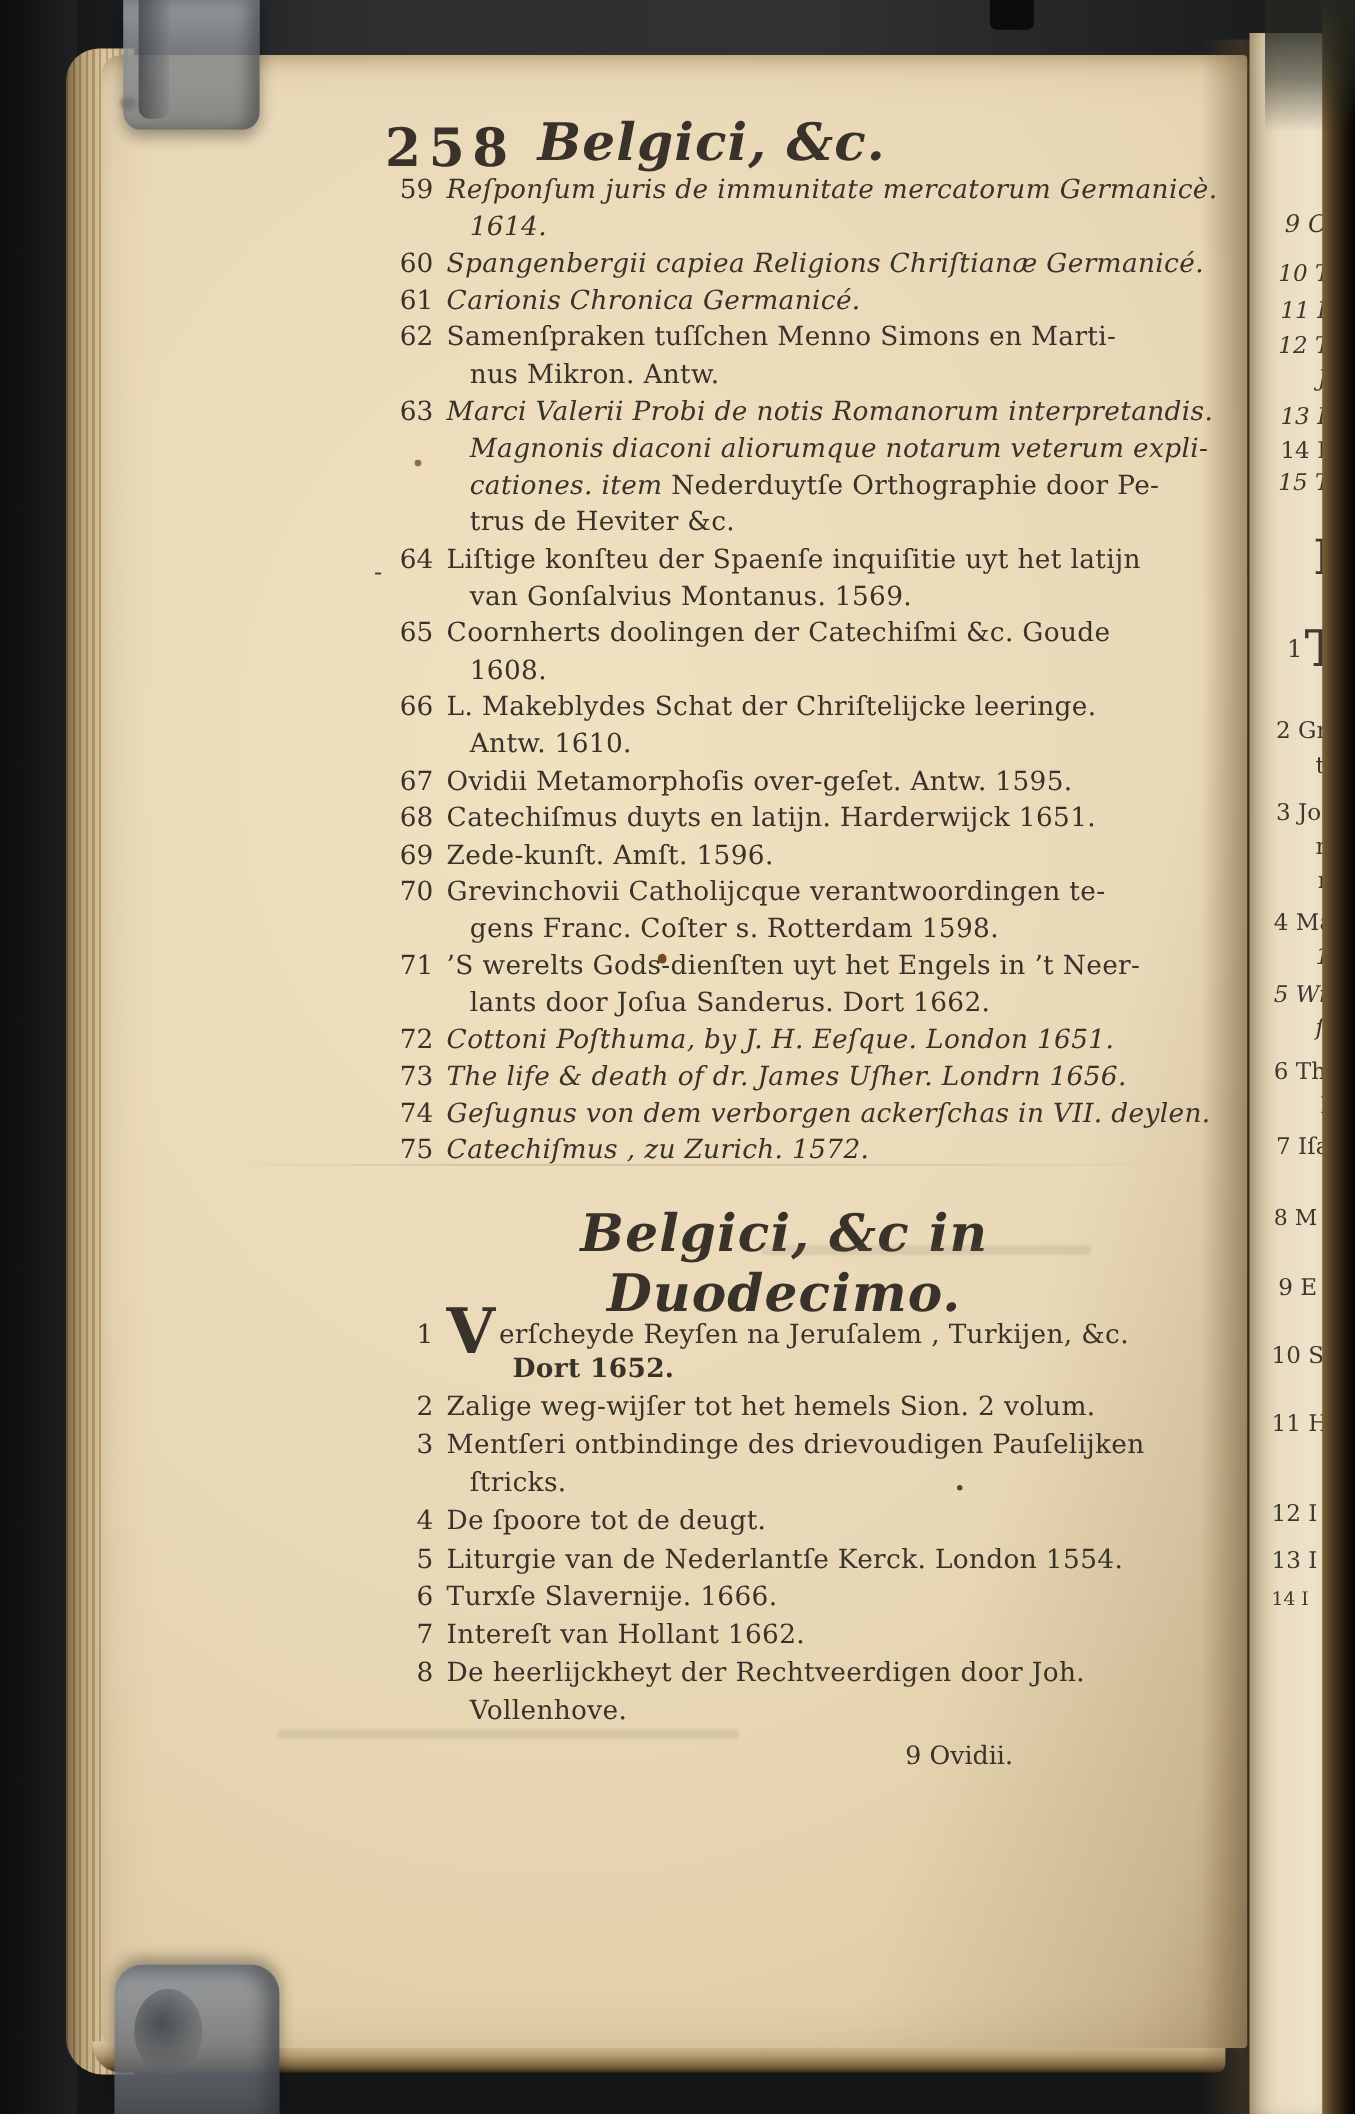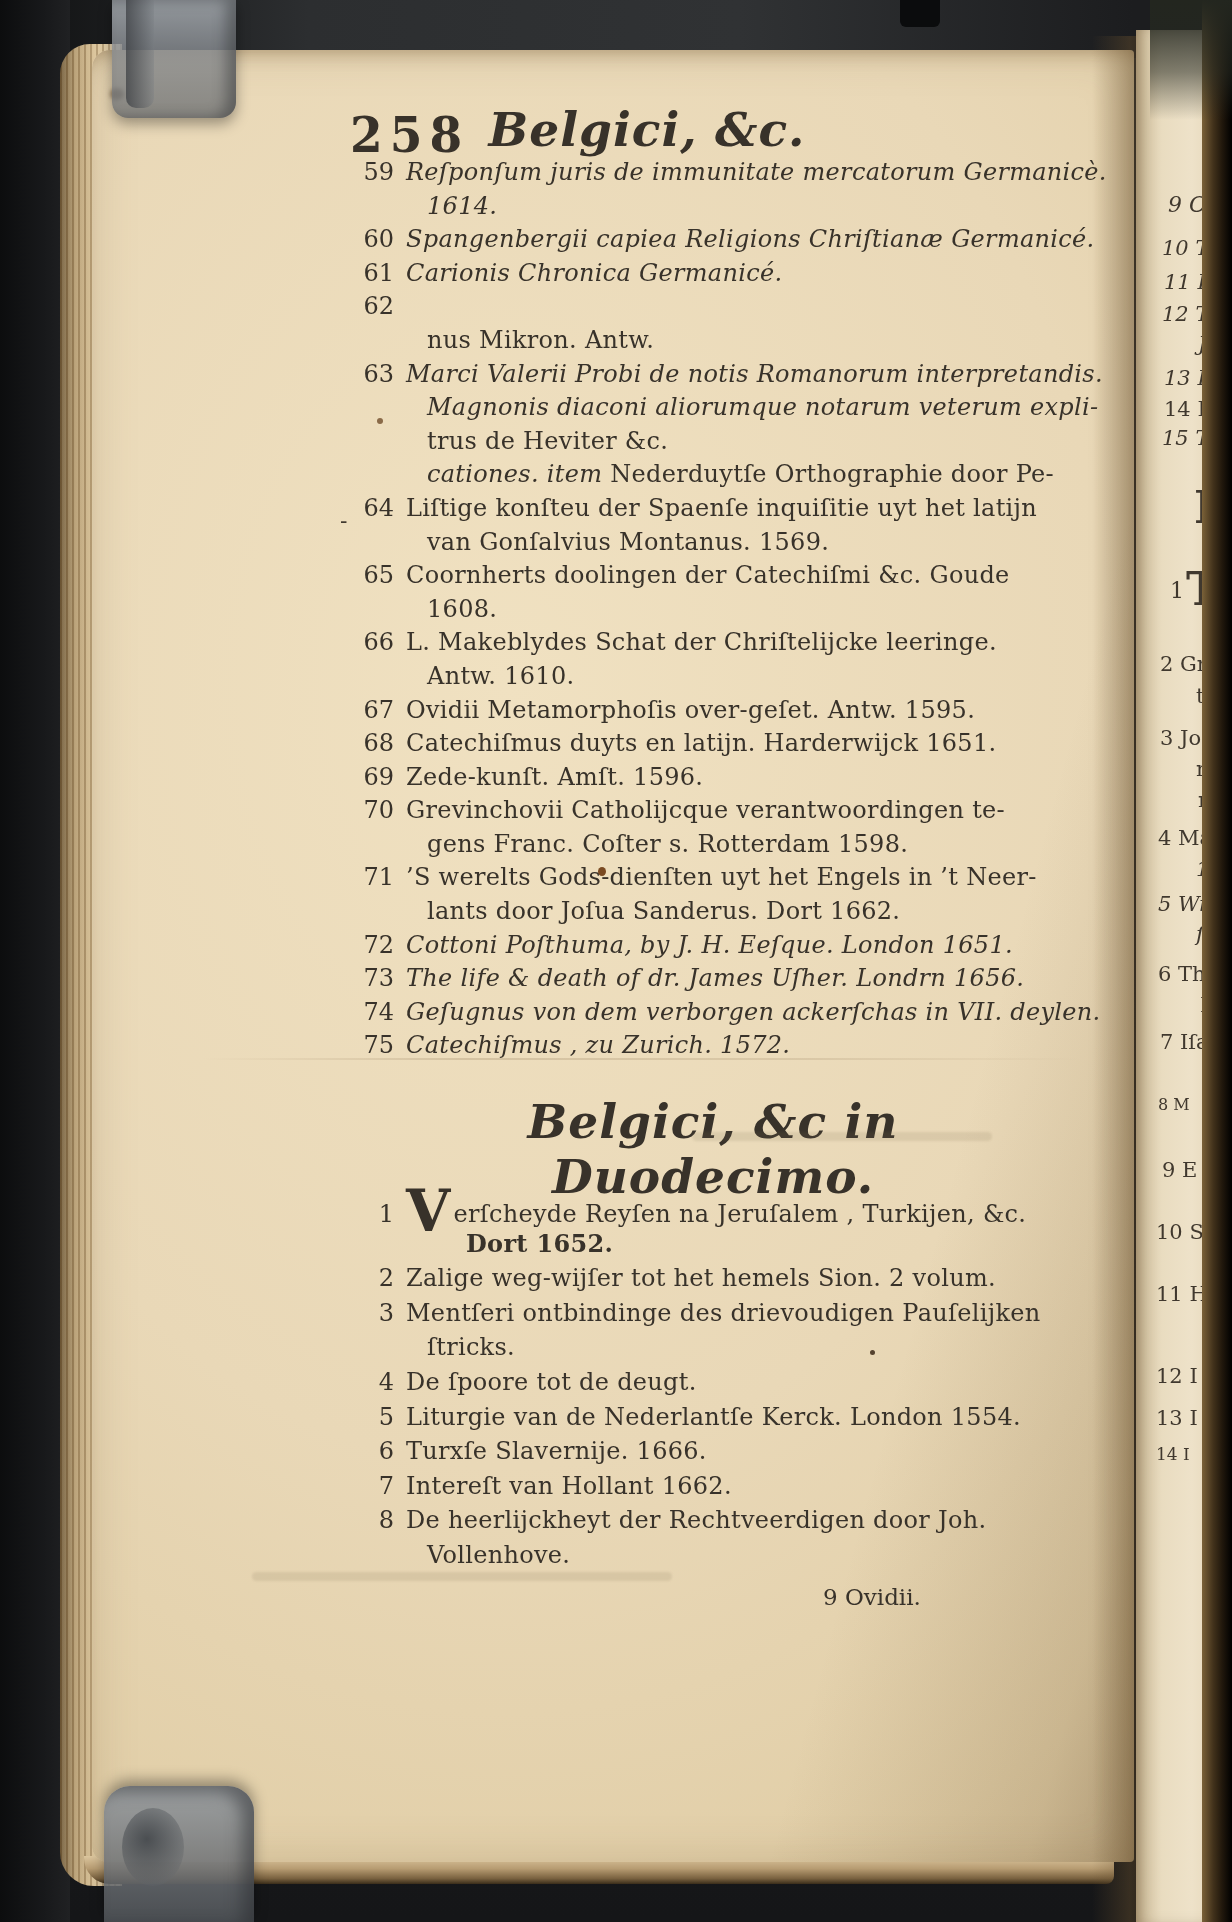--- a/index.html
+++ b/index.html
@@ -99,40 +99,41 @@
         <div class="eline">
           <span class="num">60</span>
           <span class="txt"><span class="it">Spangenbergii capiea Religions Chriſtianæ Germanicé.</span></span>
         </div>
         <div class="eline">
           <span class="num">61</span>
           <span class="txt"><span class="it">Carionis Chronica Germanicé.</span></span>
         </div>
         <div class="eline">
           <span class="num">62</span>
+          <span class="txt"><span>Samenſpraken tuſſchen Menno Simons en Marti-</span></span>
         </div>
         <div class="eline">
           <span class="num"></span>
           <span class="txt cont"><span>nus Mikron. Antw.</span></span>
         </div>
         <div class="eline">
           <span class="num">63</span>
           <span class="txt"><span class="it">Marci Valerii Probi de notis Romanorum interpretandis.</span></span>
         </div>
         <div class="eline">
           <span class="num"></span>
           <span class="txt cont"><span class="it">Magnonis diaconi aliorumque notarum veterum expli-</span></span>
         </div>
         <div class="eline">
           <span class="num"></span>
+          <span class="txt cont"><span class="it">cationes. item </span><span>Nederduytſe Orthographie door Pe-</span></span>
+        </div>
+        <div class="eline">
+          <span class="num"></span>
           <span class="txt cont"><span>trus de Heviter &amp;c.</span></span>
-        </div>
-        <div class="eline">
-          <span class="num"></span>
-          <span class="txt cont"><span class="it">cationes. item </span><span>Nederduytſe Orthographie door Pe-</span></span>
         </div>
         <div class="eline">
           <span class="num">64</span>
           <span class="txt"><span>Liſtige konſteu der Spaenſe inquiſitie uyt het latijn</span></span>
         </div>
         <div class="eline">
           <span class="num"></span>
           <span class="txt cont"><span>van Gonſalvius Montanus. 1569.</span></span>
         </div>
         <div class="eline">
@@ -279,21 +280,21 @@
       <div class="fragment" style="left: 1196px; top: 757px; font-size: 21px;">m</div>
       <div class="fragment" style="left: 1198px; top: 788px; font-size: 21px;">ni</div>
       <div class="fragment" style="left: 1158px; top: 826px; font-size: 21px;">4 Mar</div>
       <div class="fragment it" style="left: 1196px; top: 857px; font-size: 21px;">16ʒ</div>
       <div class="fragment it" style="left: 1158px; top: 892px; font-size: 21px;">5 Wilh.</div>
       <div class="fragment it" style="left: 1196px; top: 922px; font-size: 21px;">ſio. l</div>
       <div class="fragment" style="left: 1158px; top: 962px; font-size: 21px;">6 Ther</div>
       <div class="fragment" style="left: 1200px; top: 993px; font-size: 21px;">Fr</div>
       <div class="fragment" style="left: 1160px; top: 1030px; font-size: 21px;">7 Iſa</div>
       <div class="fragment" style="left: 1206px; top: 1060px; font-size: 21px;">l</div>
-      <div class="fragment" style="left: 1158px; top: 1095px; font-size: 16px;">8 M</div>
+      <div class="fragment" style="left: 1158px; top: 1095px; font-size: 20px;">8 M</div>
       <div class="fragment" style="left: 1162px; top: 1158px; font-size: 21px;">9 E</div>
       <div class="fragment" style="left: 1156px; top: 1220px; font-size: 21px;">10 S</div>
       <div class="fragment" style="left: 1156px; top: 1282px; font-size: 21px;">11 H</div>
       <div class="fragment" style="left: 1156px; top: 1344px; font-size: 21px; margin-top: 20px;">12 I</div>
       <div class="fragment" style="left: 1156px; top: 1406px; font-size: 21px;">13 I</div>
       <div class="fragment" style="left: 1156px; top: 1444px; font-size: 17px;">14 I</div>
     </div>
   <div class="fore-edge"></div>
   <div class="fore-edge-top"></div>
 

